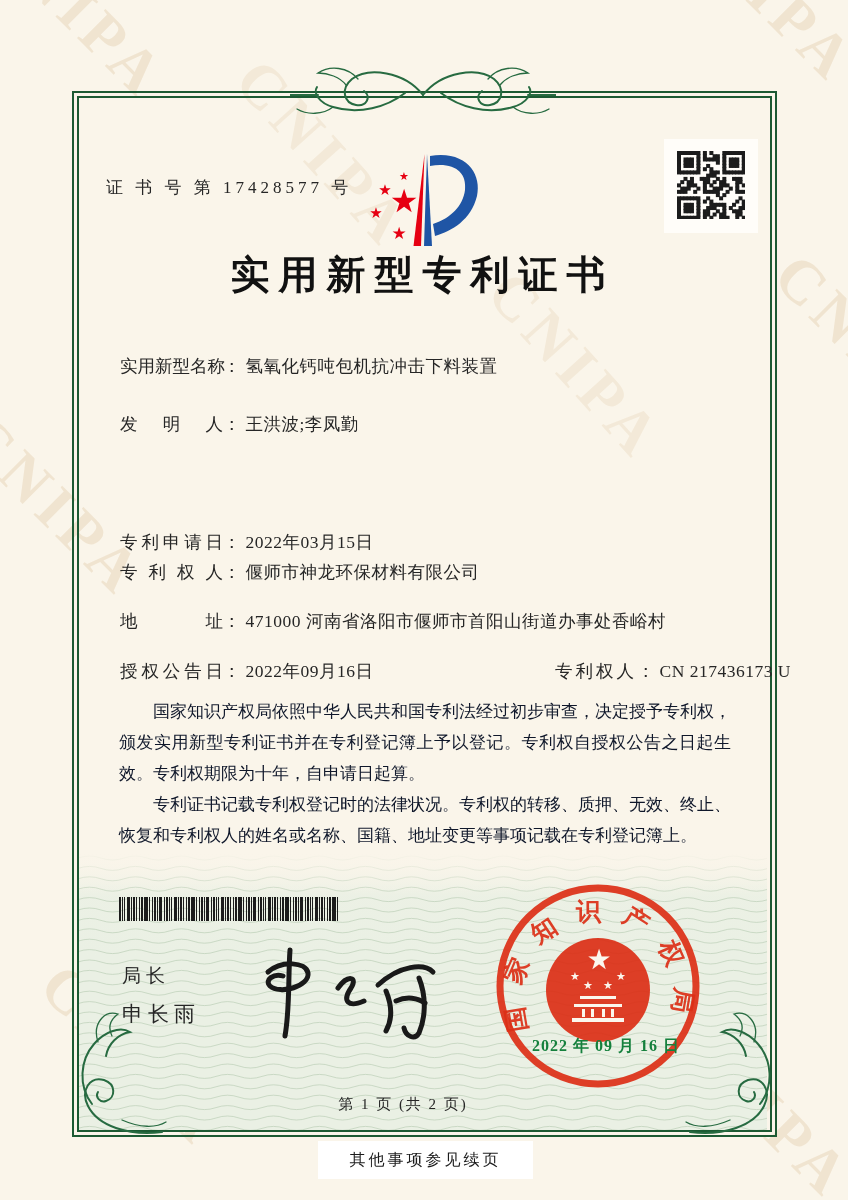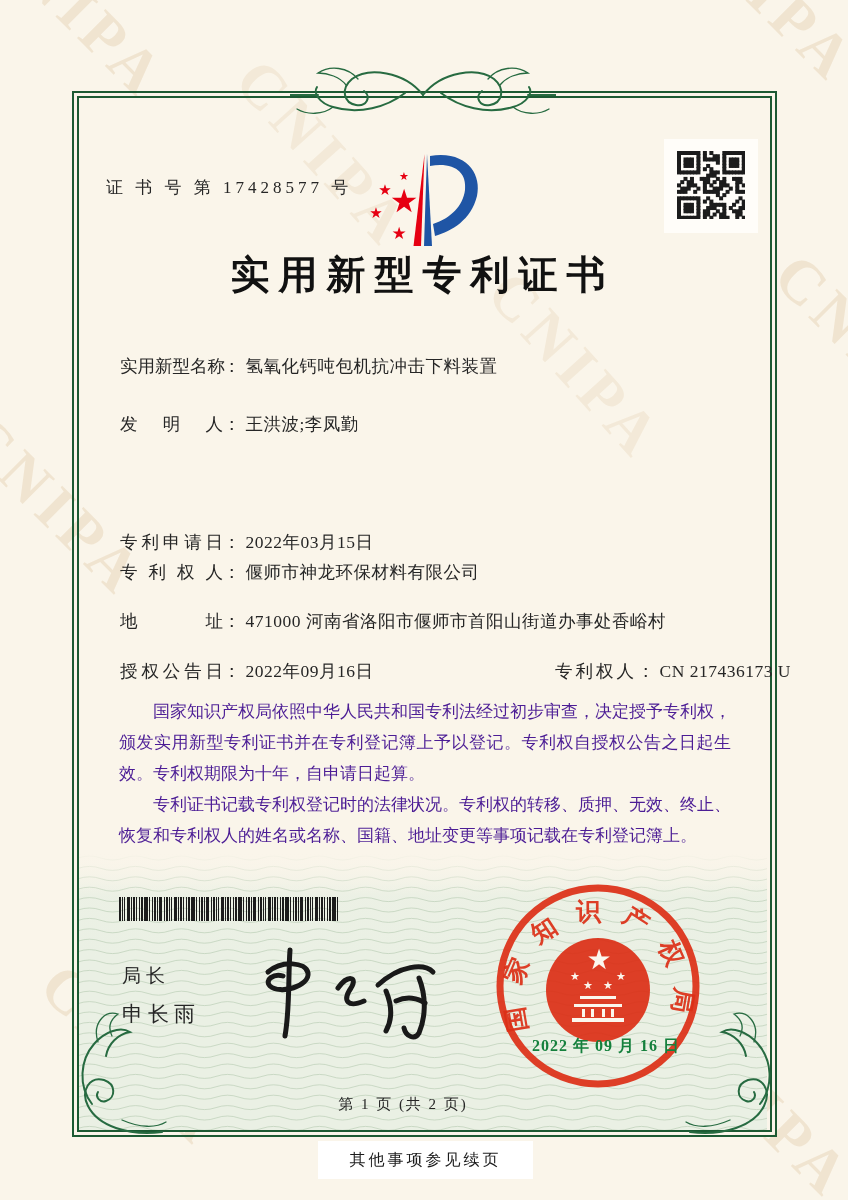--- a/index.html
+++ b/index.html
@@ -69,21 +69,21 @@
     text-align:justify;text-align-last:justify;
     vertical-align:top;
   }
   .colon{display:inline-block;}
   .f-value{display:inline-block;margin-left:5px;letter-spacing:.5px;}
   .grant2{position:absolute;left:435px;top:0;}
   .grant2 .f-label{width:auto;letter-spacing:3px;}
   
   .body-text{
     position:absolute;left:119px;top:697px;width:612px;z-index:4;
-    font-size:17px;line-height:1.82;text-align:justify;color:#4c1d95;
+    font-size:17px;line-height:1.82;text-align:justify;color:#0f172a;
   }
   .body-text p{margin:0;text-indent:2em;}
   
   .barcode{position:absolute;left:119px;top:897px;z-index:4;}
   .barcode rect{fill:#1c1c1c;}
   .officer-title{position:absolute;left:122px;top:963px;font-size:19px;letter-spacing:5px;z-index:4;}
   .officer-name{position:absolute;left:122px;top:1000px;font-size:21px;letter-spacing:5px;z-index:4;}
   .signature{position:absolute;left:252px;top:938px;z-index:4;}
   .signature path{fill:none;stroke:#191919;stroke-width:5;stroke-linecap:round;stroke-linejoin:round;}
   .seal{position:absolute;left:489px;top:879px;z-index:4;}

